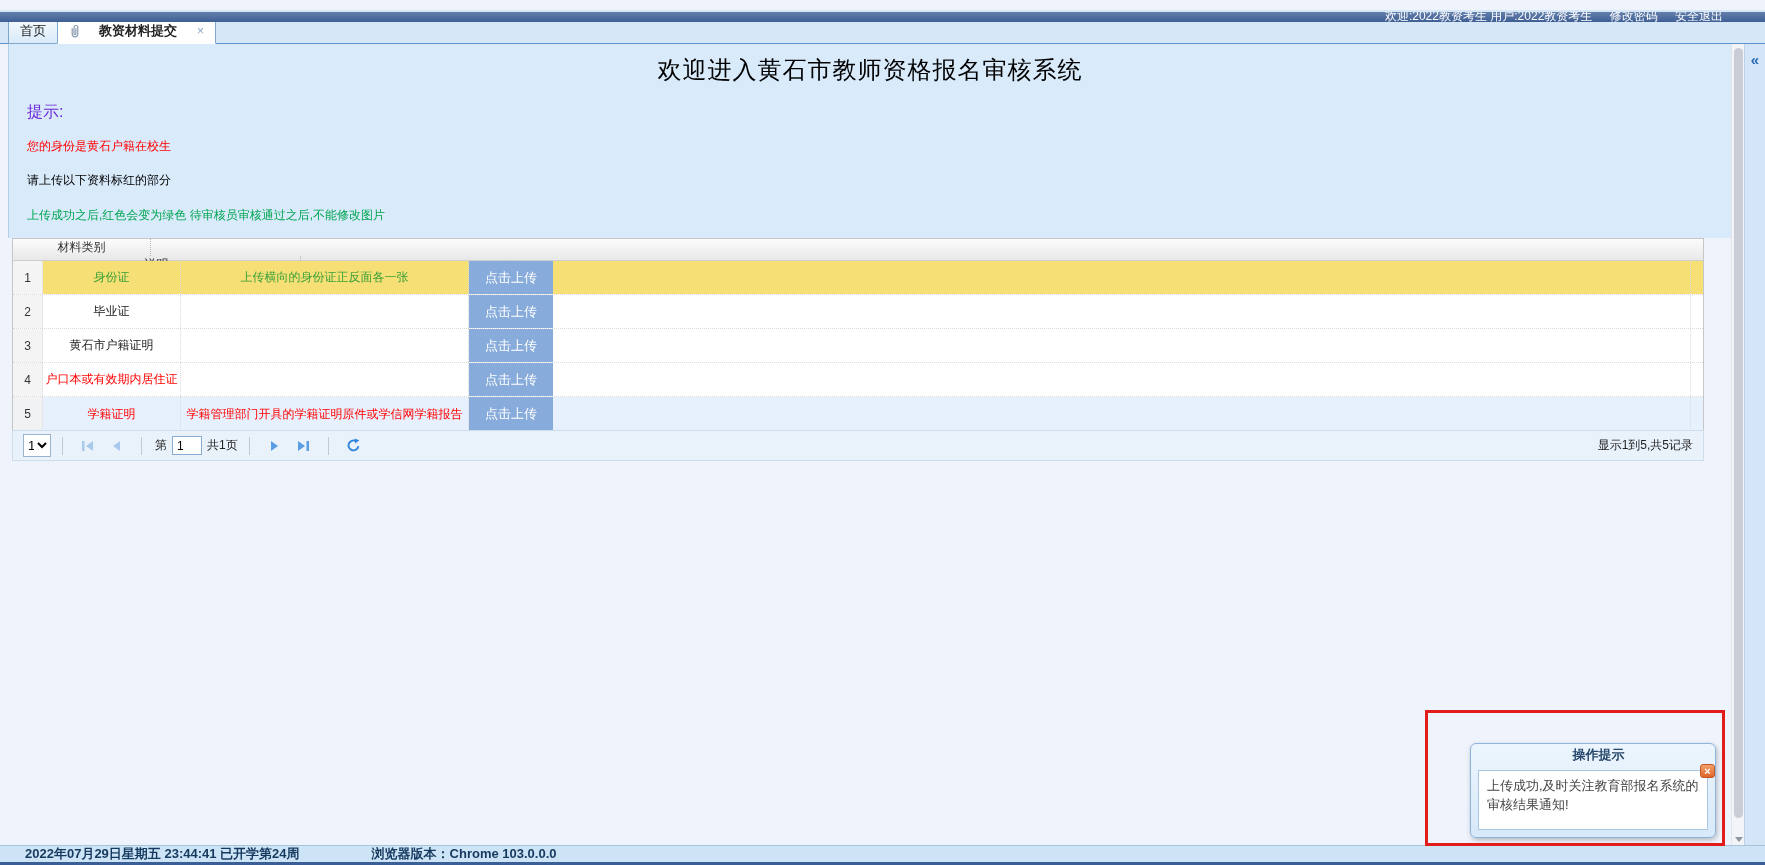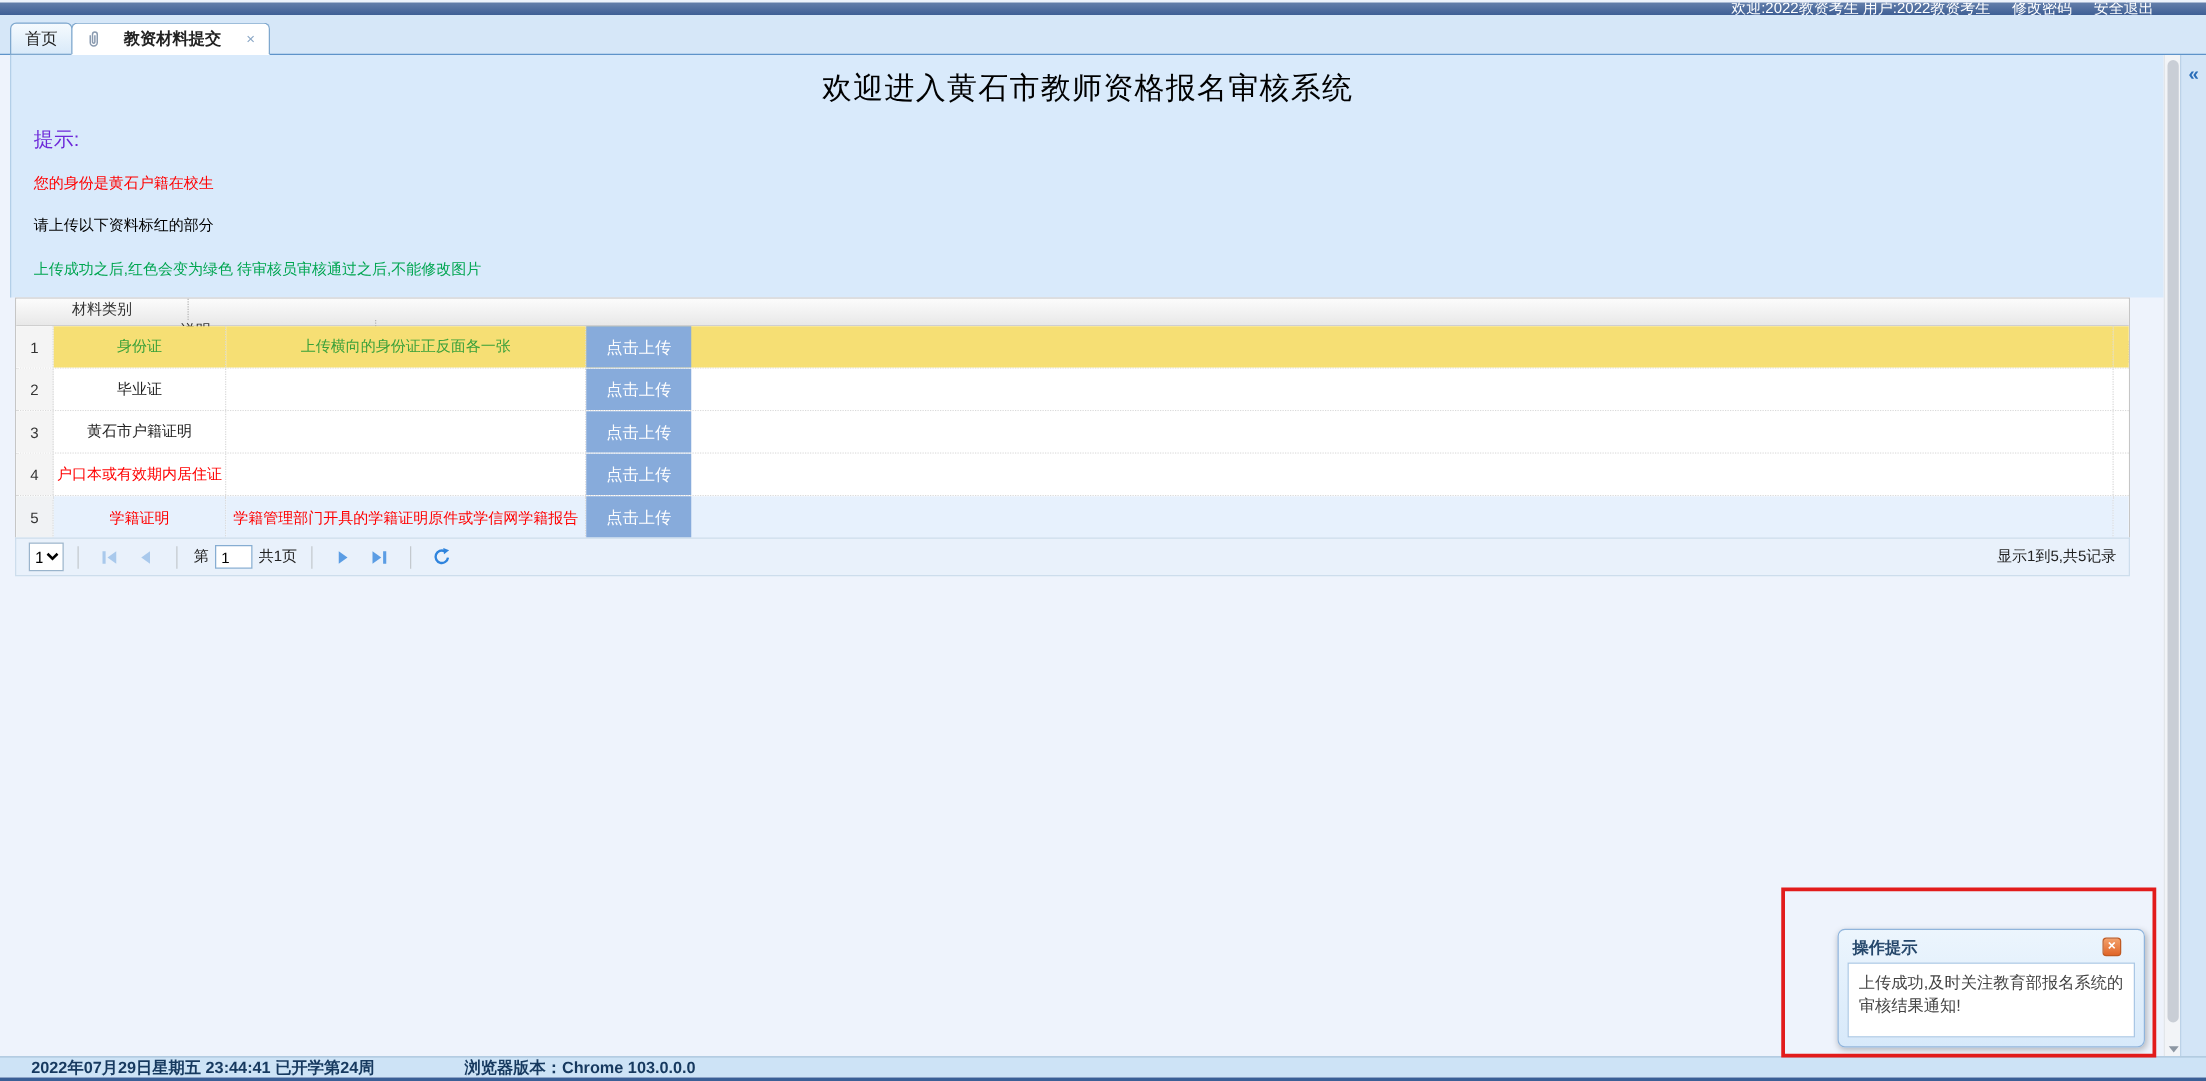--- a/index.html
+++ b/index.html
@@ -1,20 +1,20 @@
 <!DOCTYPE html>
 <html><head>
 <meta charset="utf-8">
 <style>
   * { box-sizing: border-box; margin: 0; padding: 0; }
   html,body { width:1765px; height:865px; overflow:hidden; }
   body { position:relative; font-family:"Liberation Sans",sans-serif; background:#eef3fc; }
 
   
-  .topbar { position:absolute; top:2px; left:0; right:0; height:10px;
+  .topbar { position:absolute; top:12px; left:0; right:0; height:10px;
             background:linear-gradient(#647fab,#3f5f95); overflow:hidden; z-index:5; }
   .topbar-text { position:absolute; right:42px; top:-4px; color:#fff; font-size:12px; white-space:nowrap; }
   .topbar-text span { margin-left:14px; }
   .topbar-link { cursor:pointer; }
 
   
   .tabbar { position:absolute; top:10px; left:0; right:0; height:34px;
             background:#d6e7f8; border-bottom:1px solid #5e93c9; z-index:4; }
   .tab { position:absolute; bottom:-1px; height:26px; display:flex; align-items:center;
          padding:0 11px; font-size:13px; color:#222; border:1px solid #7fa8ce;
@@ -86,22 +86,22 @@
                        border-top:5px solid #8d97a3; }
   .east-strip { position:absolute; top:44px; left:1744px; width:21px; height:801px;
                 background:#d3e5f7; border-left:1px solid #bcd2e8; }
   .collapse-btn { margin-top:7px; text-align:center; color:#2a6db8; font-size:15px;
                   font-weight:bold; cursor:pointer; }
 
   
   .popup { position:absolute; left:1470px; top:743px; width:246px; height:95px;
            background:linear-gradient(#ecf5fd,#d7e9fa); border:1px solid #8fb4dc;
            border-radius:6px; box-shadow:1px 2px 5px rgba(0,0,0,.25); z-index:8; }
-  .popup-header { height:25px; display:flex; align-items:center; padding:2px 18px 0 11px;
-                  font-size:13px; font-weight:bold; color:#25476b; }
+  .popup-header { height:25px; display:flex; align-items:center; padding:2px 0 0 11px;
+                  font-size:13px; font-weight:bold; color:#25476b;flex-direction:column; }
   .popup-close { margin-left:auto; width:15px; height:15px; border-radius:3px;
                  background:linear-gradient(#f3a06a,#e0662a); border:1px solid #c05a22;
                  color:#fff; font-size:11px; line-height:12px; text-align:center;
                  font-weight:bold; cursor:pointer; }
   .popup-body { margin:1px 7px 0 7px; background:#fff; border:1px solid #a9c7e5;
                 height:60px; padding:6px 8px; font-size:13px; color:#444; line-height:1.45; }
 
   .red-box { position:absolute; left:1425px; top:710px; width:300px; height:136px;
              border:3px solid #e21b1b; pointer-events:none; z-index:10; }
 </style>

